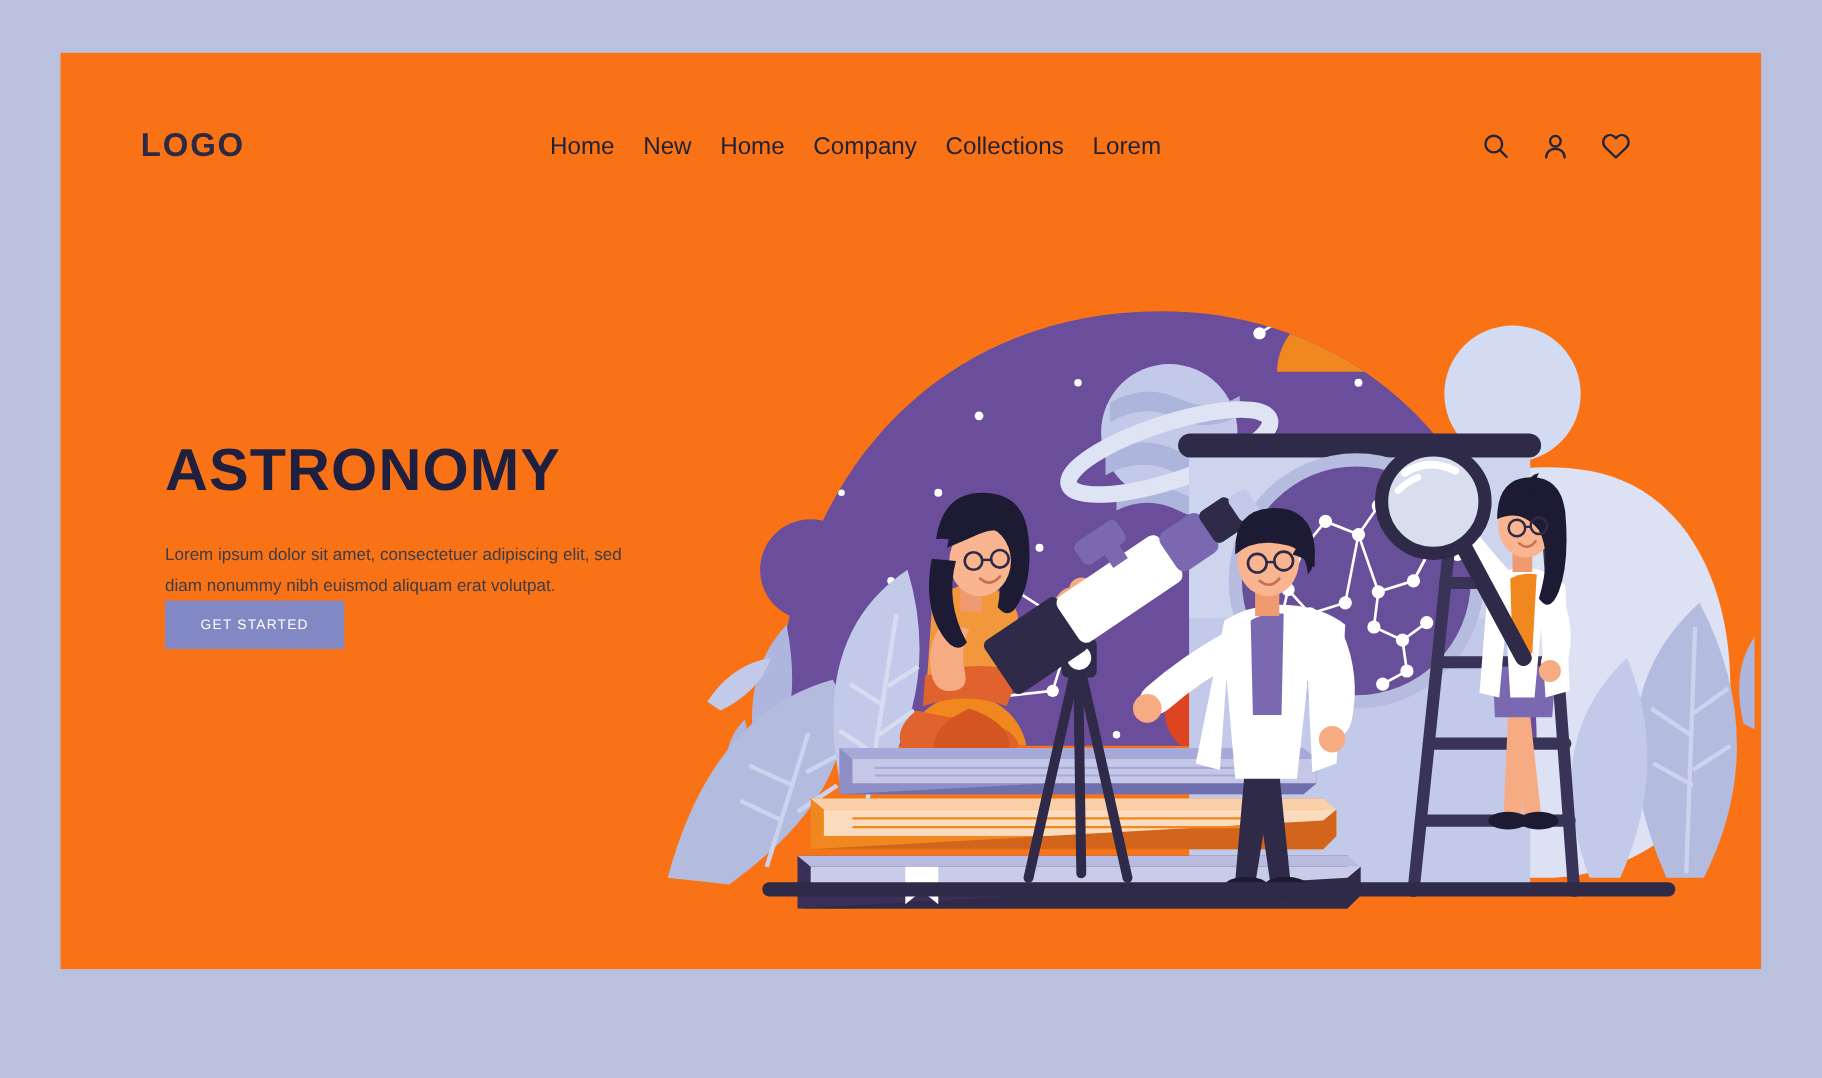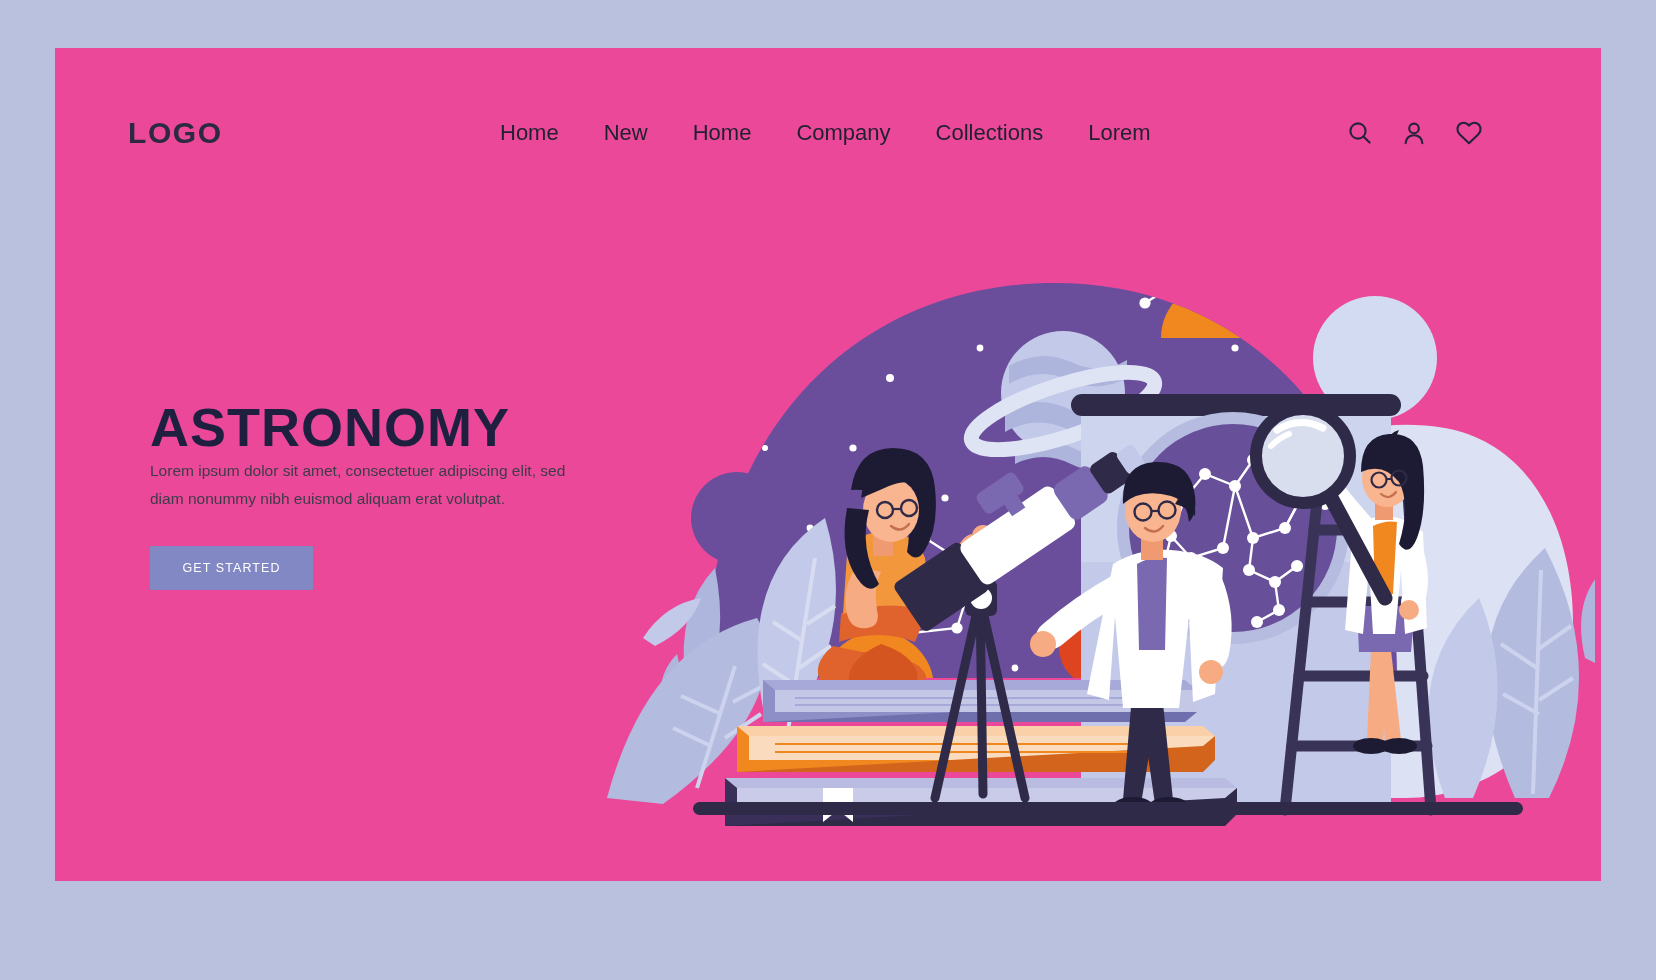--- a/index.html
+++ b/index.html
@@ -11,21 +11,21 @@
   }
   #page {
     position:relative;
     width:1656px; height:980px;
     background:#b9c1de;
   }
   #card {
     position:absolute;
     left:55px; top:48px;
     width:1546px; height:833px;
-    background:#ec4899;
+    background:#f97316;
     overflow:hidden;
   }
 
   
   #header {
     position:absolute;
     left:0; top:0; width:100%; height:180px;
   }
   #logo {
     position:absolute;
@@ -34,21 +34,21 @@
     font-weight:bold;
     letter-spacing:1.6px;
     color:#2b2a41;
     font-family:"Liberation Sans", sans-serif;
   }
   #nav {
     position:absolute;
     left:445px; top:72px;
     display:flex;
     align-items:center;
-    gap:45px;
+    gap:26px;
   }
   .nav-item {
     font-size:22px;
     color:#1f2030;
     font-family:"Liberation Sans", sans-serif;
     white-space:nowrap;
     cursor:pointer;
   }
   #header-icons {
     position:absolute;
@@ -63,28 +63,28 @@
   #hero-text { position:absolute; left:95px; top:350px; width:470px; }
   #title {
     font-size:54px;
     font-weight:700;
     letter-spacing:1px;
     color:#1f2040;
     font-family:"Liberation Sans", sans-serif;
     line-height:1.1;
   }
   #subtitle {
+    margin-top:34px;
     font-size:15.5px;
     line-height:1.75;
     color:#3c3c48;
     width:420px;
     font-family:"Liberation Sans", sans-serif;
   }
   #cta {
-    margin-top:34px;
     width:163px; height:44px;
     background:#8288c3;
     color:#ffffff;
     border:none;
     font-size:12.5px;
     letter-spacing:1.1px;
     font-family:"Liberation Sans", sans-serif;
     cursor:pointer;
     display:flex; align-items:center; justify-content:center;
   }

